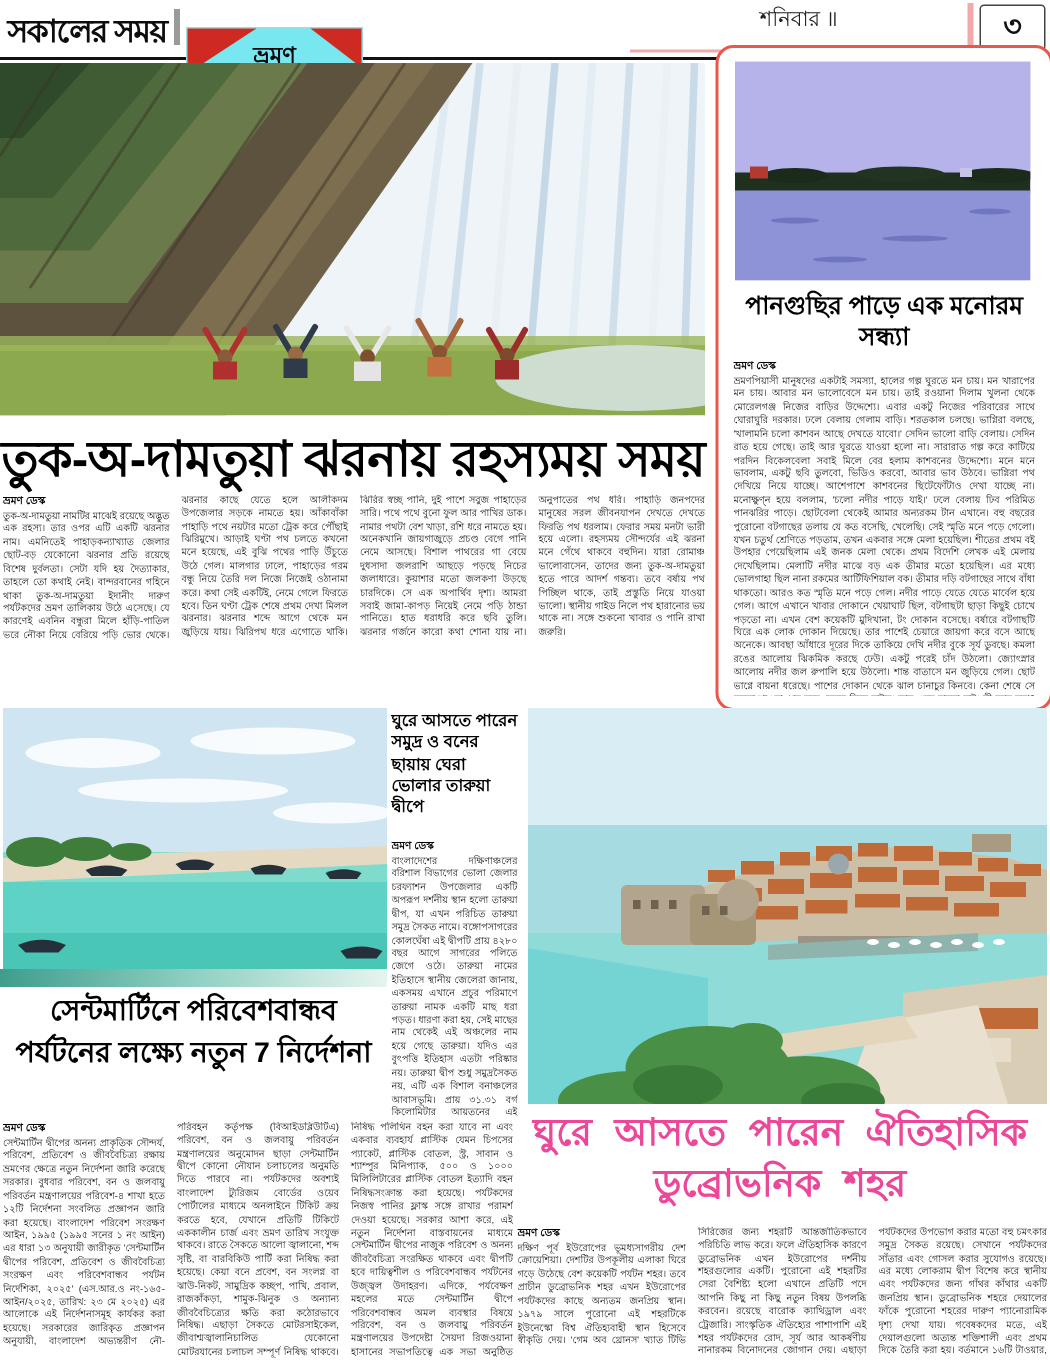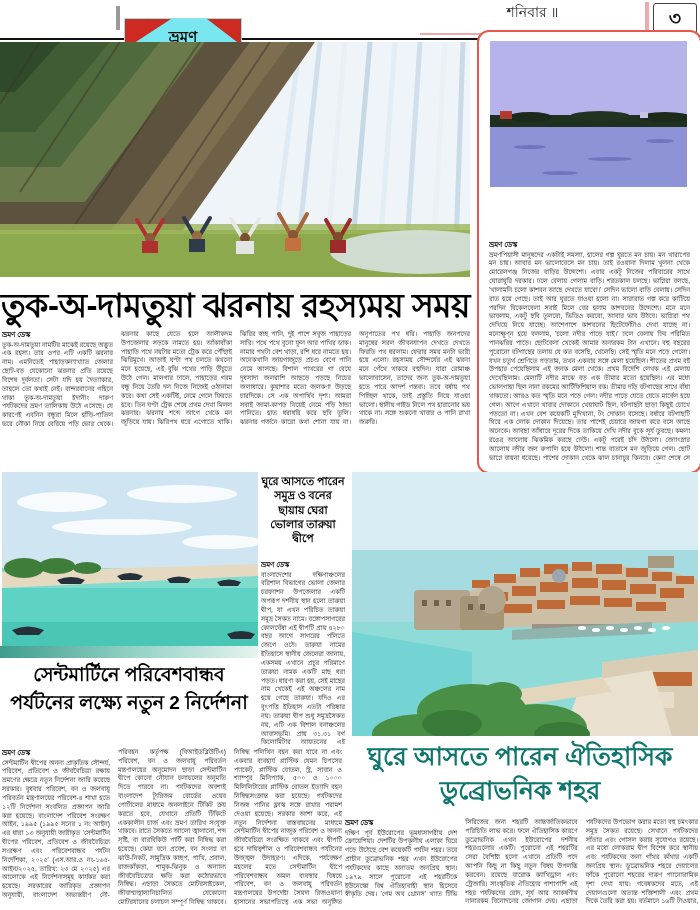--- a/index.html
+++ b/index.html
@@ -28,34 +28,35 @@
   .cols4{position:absolute;left:2px;top:330px;width:468px;height:138px;column-count:4;column-gap:8px;overflow:hidden;}
   .cols3a{position:absolute;left:2px;top:748px;width:340px;height:160px;column-count:3;column-gap:8px;overflow:hidden;}
   .cols3b{position:absolute;left:345px;top:818px;width:353px;height:90px;column-count:3;column-gap:8px;overflow:hidden;}
   .byline{display:block;font-size:7px;font-weight:700;margin-bottom:1px;color:#000;}
   
   .redbox{position:absolute;left:477px;top:30px;width:221px;height:440px;border:2px solid #e8574a;border-radius:12px;background:#fff;overflow:hidden;}
   .redbox .photo{left:11px;top:9px;width:197px;height:146px;}
   .redbox-headline{position:absolute;left:6px;top:162px;width:209px;font-size:16.5px;font-weight:700;text-align:center;line-height:1.25;color:#000;}
   .redbox-body{position:absolute;left:10px;top:208px;width:201px;height:224px;overflow:hidden;}
   
-  .tarua-head{position:absolute;left:261px;top:474px;width:84px;font-size:11px;font-weight:700;text-align:center;line-height:1.3;color:#000;font-family:Liberation Serif, serif;}
+  .tarua-head{position:absolute;left:261px;top:474px;width:84px;font-size:11px;font-weight:700;line-height:1.3;color:#000;}
   .tarua-body{position:absolute;left:261px;top:560px;width:84px;height:184px;overflow:hidden;}
   
   .tealbar{position:absolute;left:0;top:646px;width:258px;height:12px;background:linear-gradient(90deg,#3f9d8e,#8fd0c2,#e6f4ef);}
   .stm-head{position:absolute;left:0;top:661px;width:258px;height:85px;font-size:19px;font-weight:800;text-align:center;line-height:1.45;color:#000;}
   
-  .dub-head{position:absolute;left:340px;top:740px;width:360px;height:74px;font-size:25px;font-weight:800;text-align:center;line-height:1.35;color:#0f766e;}
+  .dub-head{position:absolute;left:340px;top:740px;width:360px;height:74px;font-size:25px;font-weight:800;text-align:center;line-height:1.35;color:#ec4899;font-family:Liberation Mono, monospace;}
 </style>
 </head>
 <body>
 
 <div class="page">
 
   <div class="header">
+    <div class="masthead">সকালের সময়</div>
     <div class="masthead-bar"></div>
     <div class="section-banner">
       <div class="tri-left"></div>
       <div class="tri-right"></div>
       <div class="section-label">ভ্রমণ</div>
     </div>
     <div class="dateblock">
       <div>শনিবার ॥</div>
     </div>
     <div class="date-underline"></div>
@@ -151,20 +152,21 @@
         <rect x="150" y="71" width="8" height="6" fill="#c8c4e8"></rect>
         <rect y="86" width="197" height="60" fill="#8d93d6"></rect>
         <g fill="#6f76bf">
             <ellipse cx="40" cy="106" rx="16" ry="2"></ellipse>
             <ellipse cx="120" cy="118" rx="22" ry="2"></ellipse>
             <ellipse cx="70" cy="132" rx="18" ry="2"></ellipse>
             <ellipse cx="170" cy="100" rx="14" ry="2"></ellipse>
           </g>
       </svg>
     </div>
+    <div class="redbox-headline">পানগুছির পাড়ে এক মনোরম সন্ধ্যা</div>
     <div class="redbox-body bodyflow">
       <span class="byline">ভ্রমণ ডেস্ক</span>
       <span>ভ্রমণপিয়াসী মানুষদের একটাই সমস্যা, হালের গল্প ঘুরতে মন চায়। মন খারাপের মন চায়। আবার মন ভালোবেসে মন চায়। তাই রওয়ানা দিলাম খুলনা থেকে মোরেলগঞ্জ নিজের বাড়ির উদ্দেশ্যে। এবার একটু নিজের পরিবারের সাথে ঘোরাঘুরি দরকার। ঢলে বেলায় গেলাম বাড়ি। শরতকাল চলছে। ভাগ্নিরা বলছে, 'খালামনি চলো কাশবন আছে দেখতে যাবো।' সেদিন ভালো বাড়ি বেলায়। সেদিন রাত হয়ে গেছে। তাই আর ঘুরতে যাওয়া হলো না। সারারাত গল্প করে কাটিয়ে পরদিন বিকেলবেলা সবাই মিলে বের হলাম কাশবনের উদ্দেশ্যে। মনে মনে ভাবলাম, একটু ছবি তুলবো, ভিডিও করবো, আবার ভাব উঠবে। ভাগ্নিরা পথ দেখিয়ে নিয়ে যাচ্ছে। আশেপাশে কাশবনের ছিটেফোঁটাও দেখা যাচ্ছে না। মনোক্ষুণ্ন হয়ে বললাম, 'চলো নদীর পাড়ে যাই।' ঢলে বেলায় ঢিব পরিমিত পানঝরির পাড়ে। ছোটবেলা থেকেই আমার অন্যরকম টান এখানে। বহু বছরের পুরোনো বটগাছের তলায় যে কত বসেছি, খেলেছি। সেই স্মৃতি মনে পড়ে গেলো। যখন চতুর্থ শ্রেণিতে পড়তাম, তখন একবার সঙ্গে মেলা হয়েছিল। শীতের প্রথম বই উপহার পেয়েছিলাম এই জনক মেলা থেকে। প্রথম বিদেশি লেখক এই মেলায় দেখেছিলাম। মেলাটি নদীর মাঝে বড় এক তীমার মতো হয়েছিল। এর মধ্যে ভোলগাহা ছিল নানা রকমের আর্টিফিশিয়াল বক। তীমার দড়ি বটগাছের সাথে বাঁধা থাকতো। আরও কত স্মৃতি মনে পড়ে গেল। নদীর পাড়ে যেতে যেতে মার্বেল হয়ে গেল। আগে এখানে খাবার দোকানে খেয়াঘাট ছিল, বটগাছটা ছাড়া কিছুই চোখে পড়তো না। এখন বেশ কয়েকটি মুদিখানা, টং দোকান বসেছে। বর্ষারে বটগাছটি ঘিরে এক লোক দোকান দিয়েছে। তার পাশেই চেয়ারে জায়গা করে বসে আছে অনেকে। আবছা আঁধারে দূরের দিকে তাকিয়ে দেখি নদীর বুকে সূর্য ডুবছে। কমলা রঙের আলোয় ঝিকমিক করছে ঢেউ। একটু পরেই চাঁদ উঠলো। জ্যোৎস্নার আলোয় নদীর জল রুপালি হয়ে উঠলো। শান্ত বাতাসে মন জুড়িয়ে গেল। ছোট ভাগ্নে বায়না ধরেছে। পাশের দোকান থেকে ঝাল চানাচুর কিনবে। কেনা শেষে সে ফুচকা খাওয়া শেষ করে ফেরত দিতে চাইল। তার এমন বায়না চাই। কী আর করা? তাই কিনে দিতে হলো। এরপর কিছু খাবার কিনে নদীর পাড় ধরে হাঁটা শুরু করলাম বাসার দিকে। দিনটিও আমাদের দারুণ কাটলো।</span>
     </div>
   </div>
 
   <div class="photo" style="left:2px;top:472px;width:256px;height:186px;">
     <svg width="256" height="186" viewBox="0 0 256 186">
       <rect width="256" height="186" fill="#cfe6f2"></rect>
       <g fill="#ffffff" opacity=".85">
@@ -272,21 +274,21 @@
           <ellipse cx="150" cy="222" rx="20" ry="12"></ellipse>
         </g>
       <g fill="#3a7a38">
           <ellipse cx="100" cy="252" rx="30" ry="14"></ellipse>
           <ellipse cx="210" cy="262" rx="28" ry="12"></ellipse>
         </g>
     </svg>
   </div>
 
   <div class="tealbar"></div>
-  <div class="stm-head">সেন্টমার্টিনে পরিবেশবান্ধব পর্যটনের লক্ষ্যে নতুন 2 নির্দেশনা</div>
+  <div class="stm-head">সেন্টমার্টিনে পরিবেশবান্ধব পর্যটনের লক্ষ্যে নতুন 7 নির্দেশনা</div>
   <div class="cols3a bodyflow">
     <span class="byline">ভ্রমণ ডেস্ক</span>
     <span>সেন্টমার্টিন দ্বীপের অনন্য প্রাকৃতিক সৌন্দর্য, পরিবেশ, প্রতিবেশ ও জীববৈচিত্র্য রক্ষায় ভ্রমণের ক্ষেত্রে নতুন নির্দেশনা জারি করেছে সরকার। বুধবার পরিবেশ, বন ও জলবায়ু পরিবর্তন মন্ত্রণালয়ের পরিবেশ-৪ শাখা হতে ১২টি নির্দেশনা সংবলিত প্রজ্ঞাপন জারি করা হয়েছে। বাংলাদেশ পরিবেশ সংরক্ষণ আইন, ১৯৯৫ (১৯৯৫ সনের ১ নং আইন) এর ধারা ১৩ অনুযায়ী জারীকৃত 'সেন্টমার্টিন দ্বীপের পরিবেশ, প্রতিবেশ ও জীববৈচিত্র্য সংরক্ষণ এবং পরিবেশবান্ধব পর্যটন নির্দেশিকা, ২০২৫' (এস.আর.ও নং-১৬৫-আইন/২০২৫, তারিখ: ২৩ মে ২০২৫) এর আলোকে এই নির্দেশনাসমূহ কার্যকর করা হয়েছে। সরকারের জারিকৃত প্রজ্ঞাপন অনুযায়ী, বাংলাদেশ অভ্যন্তরীণ নৌ-পরিবহন কর্তৃপক্ষ (বিআইডব্লিউটিএ) পরিবেশ, বন ও জলবায়ু পরিবর্তন মন্ত্রণালয়ের অনুমোদন ছাড়া সেন্টমার্টিন দ্বীপে কোনো নৌযান চলাচলের অনুমতি দিতে পারবে না। পর্যটকদের অবশ্যই বাংলাদেশ ট্যুরিজম বোর্ডের ওয়েব পোর্টালের মাধ্যমে অনলাইনে টিকিট ক্রয় করতে হবে, যেখানে প্রতিটি টিকিটে এককালীন চার্জ এবং ভ্রমণ তারিখ সংযুক্ত থাকবে। রাতে সৈকতে আলো জ্বালানো, শব্দ সৃষ্টি, বা বারবিকিউ পার্টি করা নিষিদ্ধ করা হয়েছে। কেয়া বনে প্রবেশ, বন সংলগ্ন বা ঝাউ-নিকট, সামুদ্রিক কচ্ছপ, পাখি, প্রবাল, রাজকাঁকড়া, শামুক-ঝিনুক ও অন্যান্য জীববৈচিত্র্যের ক্ষতি করা কঠোরভাবে নিষিদ্ধ। এছাড়া সৈকতে মোটরসাইকেল, জীবাশ্মজ্বালানিচালিত যেকোনো মোটরযানের চলাচল সম্পূর্ণ নিষিদ্ধ থাকবে। নিষিদ্ধ পলিথিন বহন করা যাবে না এবং একবার ব্যবহার্য প্লাস্টিক যেমন চিপসের প্যাকেট, প্লাস্টিক বোতল, স্ট্র, সাবান ও শ্যাম্পুর মিনিপ্যাক, ৫০০ ও ১০০০ মিলিলিটারের প্লাস্টিক বোতল ইত্যাদি বহন নিষিদ্ধসংক্রান্ত করা হয়েছে। পর্যটকদের নিজস্ব পানির ফ্লাস্ক সঙ্গে রাখার পরামর্শ দেওয়া হয়েছে। সরকার আশা করে, এই নতুন নির্দেশনা বাস্তবায়নের মাধ্যমে সেন্টমার্টিন দ্বীপের নাজুক পরিবেশ ও অনন্য জীববৈচিত্র্য সংরক্ষিত থাকবে এবং দ্বীপটি হবে দায়িত্বশীল ও পরিবেশবান্ধব পর্যটনের উজ্জ্বল উদাহরণ। এদিকে, পর্যবেক্ষণ মহলের মতে সেন্টমার্টিন দ্বীপে পরিবেশবান্ধব অমল ব্যবস্থার বিষয়ে পরিবেশ, বন ও জলবায়ু পরিবর্তন মন্ত্রণালয়ের উপদেষ্টা সৈয়দা রিজওয়ানা হাসানের সভাপতিত্বে এক সভা অনুষ্ঠিত হয়েছে। সভায় মন্ত্রণালয়ের সচিব ড. ফারহিনা আহমেদ, বিমান পরিবহন ও পর্যটন মন্ত্রণালয় এবং বাংলাদেশ পর্যটন কর্পোরেশনের প্রতিনিধি, ই-টিকেটিং ব্যবস্থাপনা বাস্তবায়নকারী সংস্থার প্রতিনিধিসহ সংশ্লিষ্ট কর্মকর্তাগণ উপস্থিত ছিলেন।</span>
   </div>
 
   <div class="dub-head">ঘুরে আসতে পারেন ঐতিহাসিক ডুব্রোভনিক শহর</div>
   <div class="cols3b bodyflow">
     <span class="byline">ভ্রমণ ডেস্ক</span>
     <span>দক্ষিণ পূর্ব ইউরোপের ভূমধ্যসাগরীয় দেশ ক্রোয়েশিয়া। দেশটির উপকূলীয় এলাকা ঘিরে গড়ে উঠেছে বেশ কয়েকটি পর্যটন শহর। তবে প্রাচীন ডুব্রোভনিক শহর এখন ইউরোপের পর্যটকদের কাছে অন্যতম জনপ্রিয় স্থান। ১৯৭৯ সালে পুরোনো এই শহরটিকে ইউনেস্কো বিশ্ব ঐতিহ্যবাহী স্থান হিসেবে স্বীকৃতি দেয়। 'গেম অব থ্রোনস' খ্যাত টিভি সিরিজের জন্য শহরটি আন্তর্জাতিকভাবে পরিচিতি লাভ করে। ফলে ঐতিহাসিক কারণে ডুব্রোভনিক এখন ইউরোপের দর্শনীয় শহরগুলোর একটি। পুরোনো এই শহরটির সেরা বৈশিষ্ট্য হলো এখানে প্রতিটি পদে আপনি কিছু না কিছু নতুন বিষয় উপলব্ধি করবেন। রয়েছে বারোক ক্যাথিড্রাল এবং ট্রেজারি। সাংস্কৃতিক ঐতিহ্যের পাশাপাশি এই শহর পর্যটকদের রোদ, সূর্য আর আকর্ষণীয় নানারকম বিনোদনের জোগান দেয়। এছাড়া পর্যটকদের উপভোগ করার মতো বহু চমৎকার সমুদ্র সৈকত রয়েছে। সেখানে পর্যটকদের সাঁতার এবং গোসল করার সুযোগও রয়েছে। এর মধ্যে লোকরাম দ্বীপ বিশেষ করে স্থানীয় এবং পর্যটকদের জন্য গাঁথর কাঁথার একটি জনপ্রিয় স্থান। ডুব্রোভনিক শহরে দেয়ালের ফাঁকে পুরোনো শহরের দারুণ প্যানোরামিক দৃশ্য দেখা যায়। গবেষকদের মতে, এই দেয়ালগুলো অত্যন্ত শক্তিশালী এবং প্রথম দিকে তৈরি করা হয়। বর্তমানে ১৬টি টাওয়ার, তিনটি দুর্গ আছে; যার উচ্চতা ৬৫ মিটার। এছাড়া পুরোনো শহরটির দুই পাশে লোকান, গার্ডে এবং একটি প্রাসাদ রয়েছে। রাস্তার মাঝের অবস্থানে সবই ১৬৬৭ সালে একটি বড় ভূমিকম্পের পর নির্মাণ করা হয়েছিল। যা পর্যটকদের সহজেই আকর্ষণ করতে পারে। পুরোনো স্থাপনা আর প্রকৃতির অপরূপ সৌন্দর্যের কারণে প্রতি বছর লাখের বেশি দর্শনার্থী ঐতিহ্যবাহী এই শহরটির ছুটিতে ভ্রমণে যেতে চান। একবার উপরে উঠলে আপনি বেশ কয়েকটি প্রান্তিক থেকে দৃশ্য উপভোগ করতে পারবেন। সূর্যাস্তের সময়ের আলোর দৃশ্য অবিশ্বাস্য। গ্রীষ্মকালে এই শহর উপভোগে ভিড় জমে; তাই বসন্ত কিংবা শরতে গেলে ভালো। জুলাই ও আগস্ট মাসে গ্রীষ্মকালীন উৎসবে নৃত্য, সংগীত ও নাটকের আয়োজন করা হয়। যারা ইতিহাস ভালোবাসেন তারা ঘুরে আসতে পারেন পুরোনো শহরের পরিদর্শনে।</span>
   </div>

